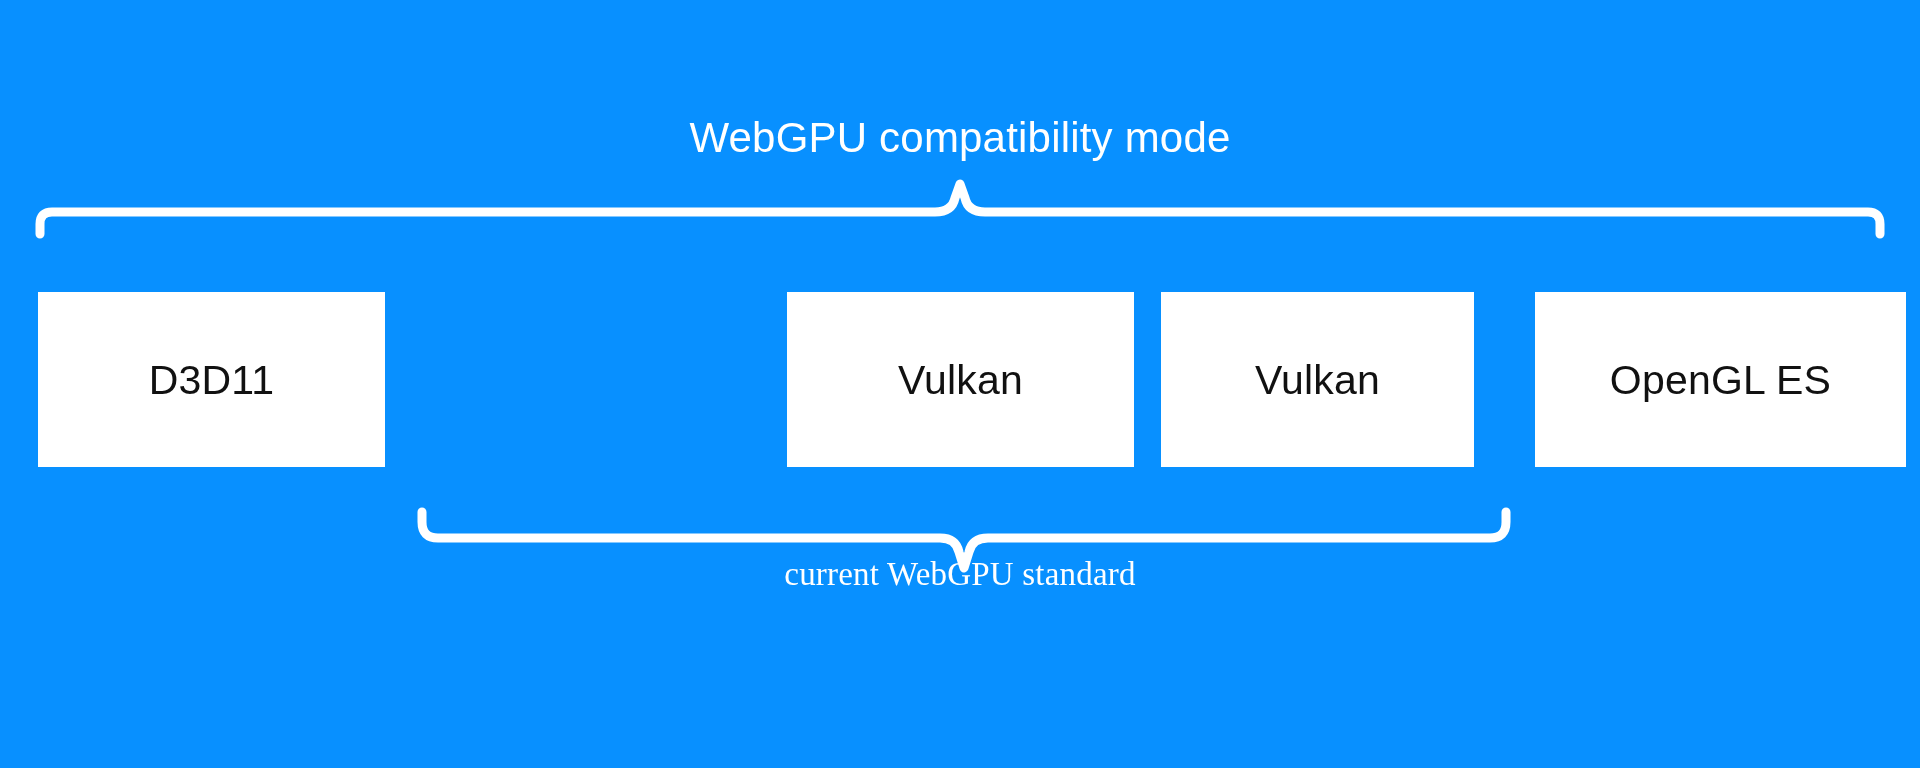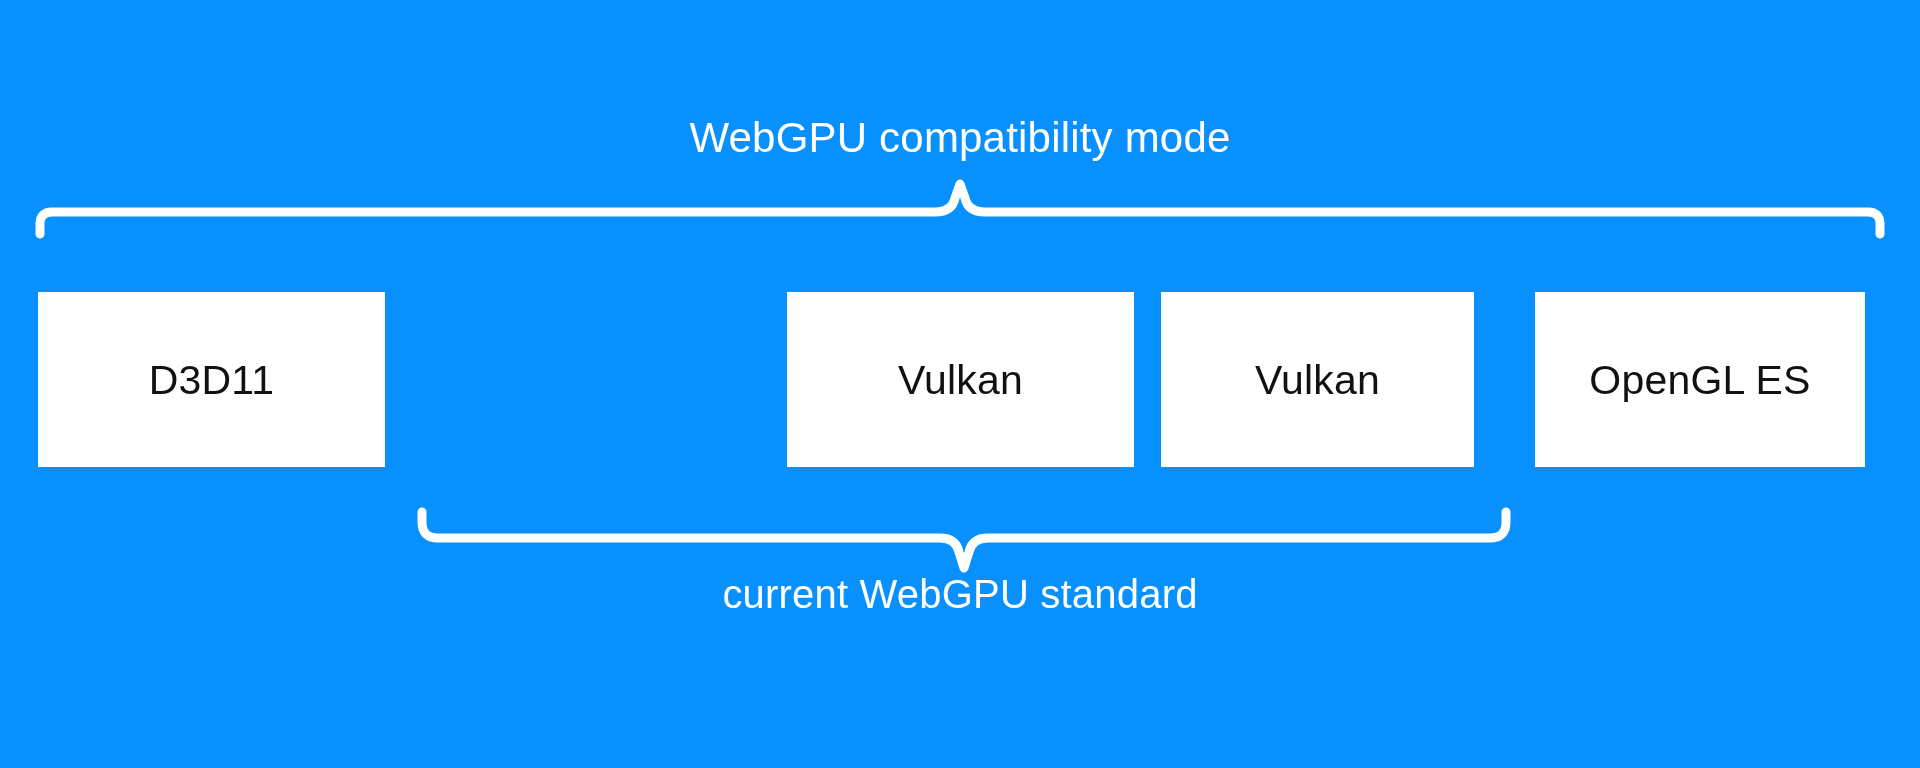--- a/index.html
+++ b/index.html
@@ -31,23 +31,24 @@
     letter-spacing: 0.2px;
     white-space: nowrap;
     user-select: none;
   }
   #top-label {
     top: 112px;
     font-size: 42px;
     line-height: 52px;
   }
   #bottom-label {
-    top: 568px;
-    font-size: 40px;
+    top: 548px;
+    font-size: 33px;
     line-height: 52px;
+    font-family: Liberation Serif, serif;
   }
 
   
   .brace-svg {
     position: absolute;
     display: block;
   }
   #top-brace-svg {
     left: 30px;
     top: 176px;
@@ -90,21 +91,21 @@
     font-size: 41px;
     line-height: 48px;
     font-weight: 400;
     letter-spacing: 0.2px;
     white-space: nowrap;
   }
   .box-0 { left: 38px;   width: 347px; }
   .box-1 { left: 413px;  width: 347px; }
   .box-2 { left: 787px;  width: 347px; }
   .box-3 { left: 1161px; width: 313px; }
-  .box-4 { left: 1535px; width: 330px; }
+  .box-4 { left: 1535px; width: 371px; }
 </style>
 </head>
 <body>
 
 <div id="diagram-root">
 
   <div class="brace-label" id="top-label">WebGPU compatibility mode</div>
 
   <svg id="top-brace-svg" class="brace-svg" viewBox="0 0 1860 70" preserveAspectRatio="none">
     <path class="brace-path" d="M 10 58

